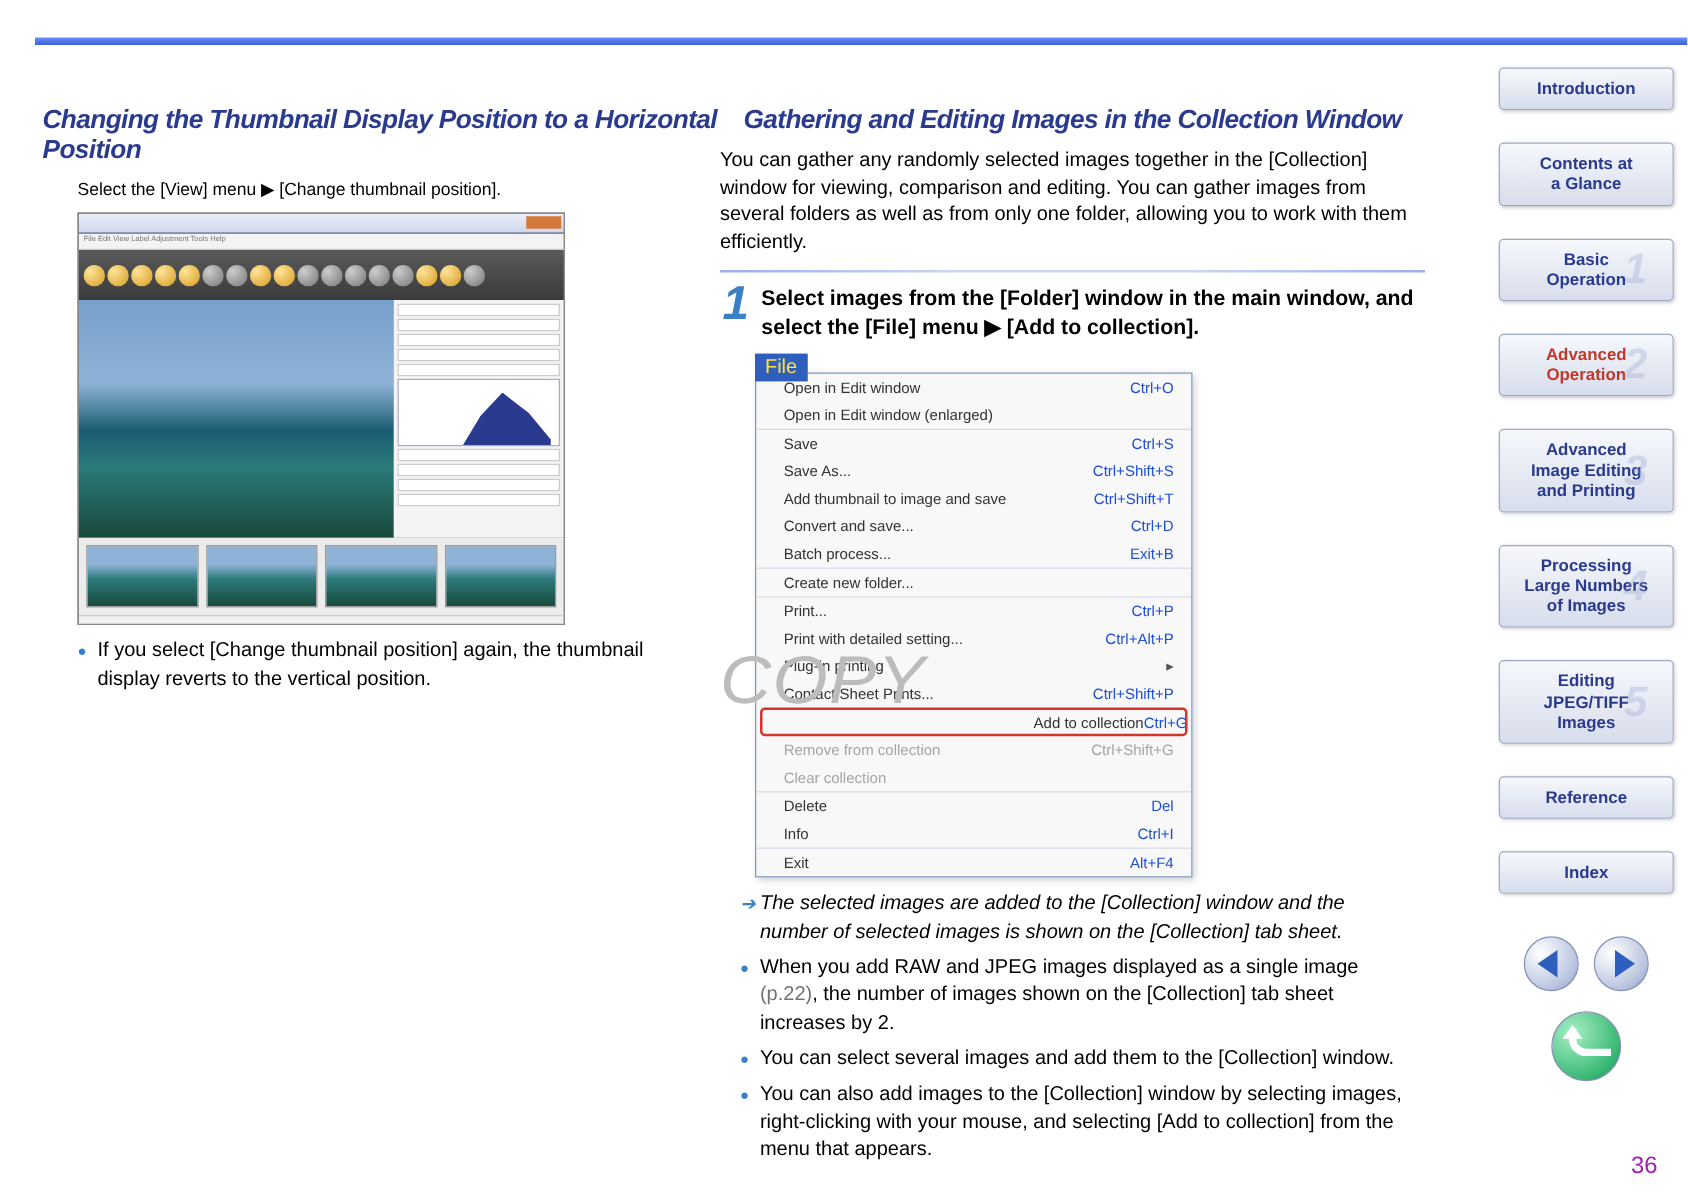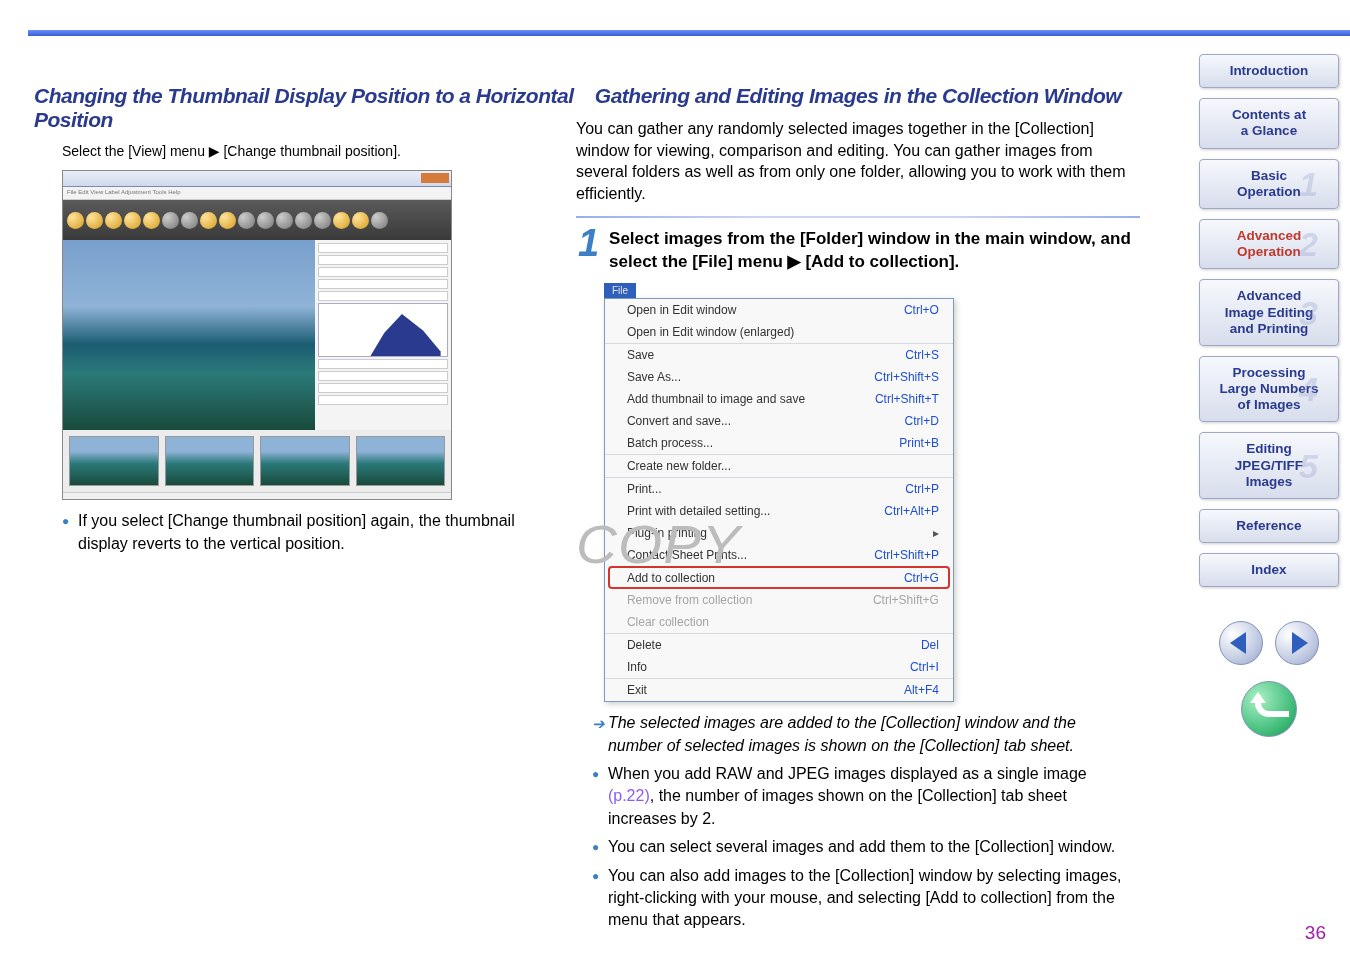--- a/index.html
+++ b/index.html
@@ -200,45 +200,46 @@
     background: #f8f8f8;
     box-shadow: 2px 2px 6px rgba(0,0,0,.2);
     font-size: 12px;
     color: #333;
     position: relative;
   }
   .fm-tab {
     position: absolute;
     top: -16px; left: -1px;
     background: #2e5fbc;
-    color: #e5e5e5;
+    color: #fde047;
     padding: 1px 7px;
-    font-size: 10px;
+    font-size: 16px;
     border: 1px solid #2e5fbc;
   }
   .fm-row {
     display: flex;
     justify-content: space-between;
     padding: 4px 14px 4px 22px;
   }
   .fm-row.sep { border-top: 1px solid #d5d9e3; }
   .fm-row.disabled { color: #a5a5a5; }
   .fm-row.highlight {
     outline: 2.5px solid #d3342c;
     outline-offset: -2px;
     border-radius: 4px;
     margin: 0 3px;
     padding-left: 19px;
-    padding-right: 11px;
+    padding-right: 0;
+    justify-content: flex-end;
   }
   .fm-row .kb { color: #1d4ed8; }
   .fm-row.disabled .kb { color: #a5a5a5; }
   .fm-row.sub::after { content: "▸"; color: #555; }
 
-  .link-text { color: #8b5cf6; }
+  .link-text { color: #737373; }
   .copy-watermark {
     position: absolute;
     left: 580px; top: 513px;
     font-size: 54px;
     font-style: italic;
     color: #bcbcbc;
     font-weight: 500;
     letter-spacing: 1px;
     transform: scaleX(1.05);
     pointer-events: none;
@@ -431,21 +432,21 @@
           <div class="fm-row">
             <span>Add thumbnail to image and save</span>
             <span class="kb">Ctrl+Shift+T</span>
           </div>
           <div class="fm-row">
             <span>Convert and save...</span>
             <span class="kb">Ctrl+D</span>
           </div>
           <div class="fm-row">
             <span>Batch process...</span>
-            <span class="kb">Print+B</span>
+            <span class="kb">Exit+B</span>
           </div>
           <div class="fm-row sep">
             <span>Create new folder...</span>
             <span class="kb"></span>
           </div>
           <div class="fm-row sep">
             <span>Print...</span>
             <span class="kb">Ctrl+P</span>
           </div>
           <div class="fm-row">
@@ -493,21 +494,21 @@
     </p>
     <p class="note blue-dot" style="margin-left:16px;">You can select several images and add them to the [Collection] window.</p>
     <p class="note blue-dot" style="margin-left:16px;">You can also add images to the [Collection] window by selecting images, right-clicking with your mouse, and selecting [Add to collection] from the menu that appears.</p>
 
   </div>
 </div>
 
 <div class="copy-watermark">COPY</div>
 
 <div class="sidenav">
-  <div id="nav-buttons" style="display: flex; flex-direction: column; gap: 10px;">
+  <div id="nav-buttons" style="display: flex; flex-direction: column; gap: 26px;">
       <div class="nav-btn">Introduction</div>
       <div class="nav-btn">Contents at<br>a Glance</div>
       <div class="nav-btn">Basic<br>Operation<span class="ghost-num">1</span></div>
       <div class="nav-btn red">Advanced<br>Operation<span class="ghost-num">2</span></div>
       <div class="nav-btn">Advanced<br>Image Editing<br>and Printing<span class="ghost-num">3</span></div>
       <div class="nav-btn">Processing<br>Large Numbers<br>of Images<span class="ghost-num">4</span></div>
       <div class="nav-btn">Editing<br>JPEG/TIFF<br>Images<span class="ghost-num">5</span></div>
       <div class="nav-btn">Reference</div>
       <div class="nav-btn">Index</div>
     </div>

